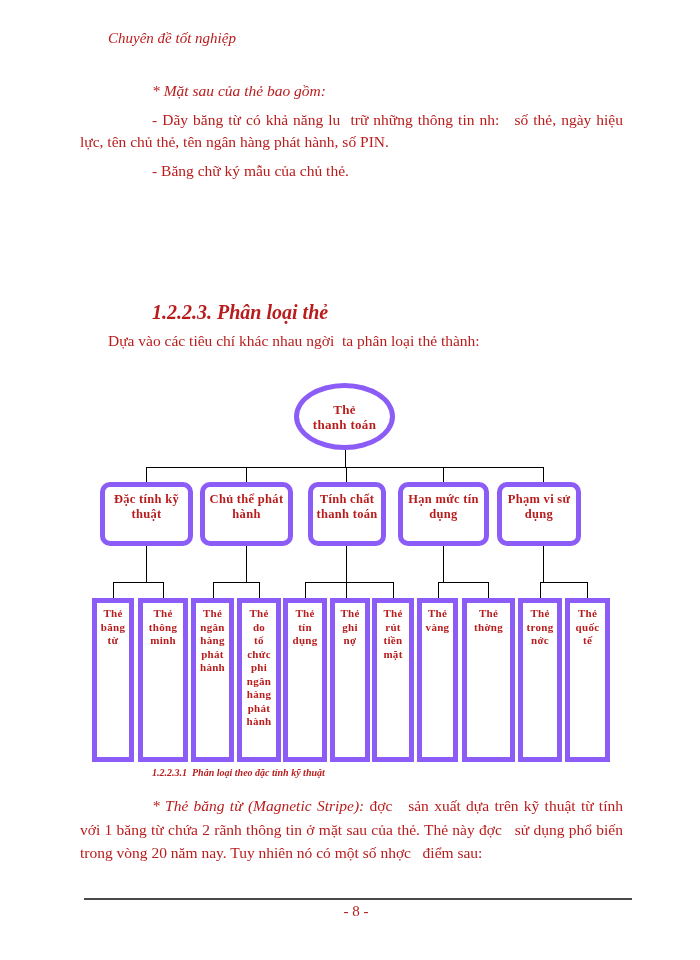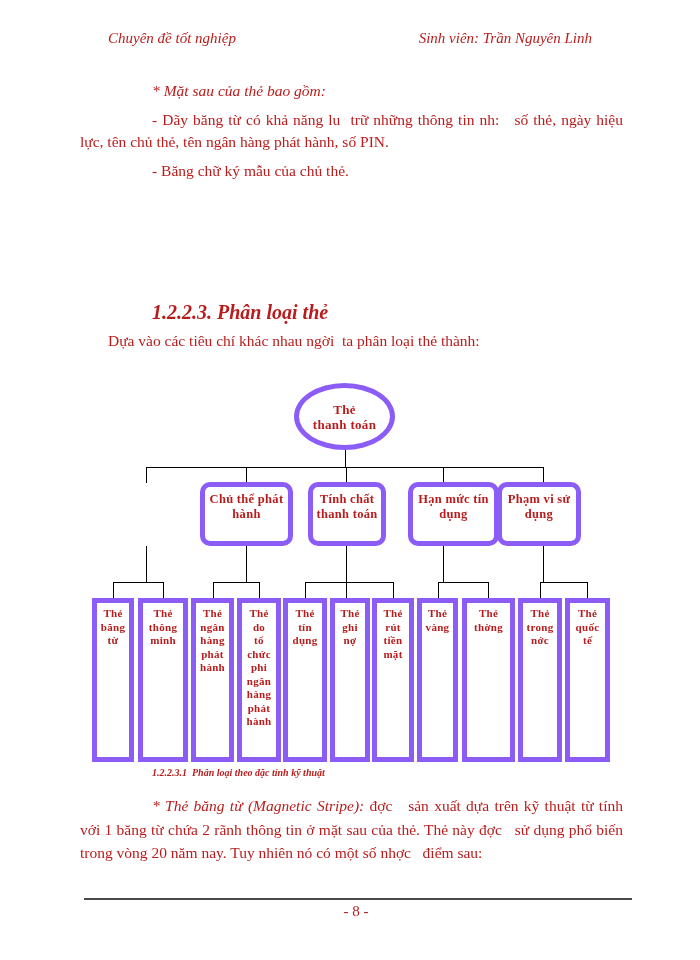--- a/index.html
+++ b/index.html
@@ -54,21 +54,21 @@
   .ellipse {
     left: 294px; top: 383px; width: 101px; height: 67px;
     border-radius: 50%;
     display: flex; align-items: center; justify-content: center;
     font-size: 13px; line-height: 15px;
   }
   .mbox { top: 482px; height: 64px; border-radius: 10px; font-size: 12.5px; line-height: 15px; padding-top: 5px; }
   .m1 { left: 100px; width: 93px; }
   .m2 { left: 200px; width: 93px; }
   .m3 { left: 308px; width: 78px; }
-  .m4 { left: 408px; width: 91px; }
+  .m4 { left: 398px; width: 91px; }
   .m5 { left: 497px; width: 84px; }
   .lbox { top: 598px; height: 164px; font-size: 11px; line-height: 13.5px; padding-top: 4px; }
   .l1  { left: 92px;  width: 42px; }
   .l2  { left: 138px; width: 50px; }
   .l3  { left: 191px; width: 43px; }
   .l4  { left: 237px; width: 44px; }
   .l5  { left: 283px; width: 44px; }
   .l6  { left: 330px; width: 40px; }
   .l7  { left: 372px; width: 42px; }
   .l8  { left: 417px; width: 41px; }
@@ -76,21 +76,20 @@
   .l10 { left: 518px; width: 44px; }
   .l11 { left: 565px; width: 45px; }
 </style>
 </head>
 <body>
 
 <div class="page">
 
   <div class="header">
     <span>Chuyên đề tốt nghiệp</span>
-    <span>Sinh viên: Trần Nguyên Linh</span>
   </div>
 
   <p class="p ind it p-back">* Mặt sau của thẻ bao gồm:</p>
   <p class="p ind jst p-stripe">- Dãy băng từ có khả năng lu &nbsp;trữ những thông tin nh: &nbsp; số thẻ, ngày hiệu lực, tên chủ thẻ, tên ngân hàng phát hành, số PIN.</p>
   <p class="p ind p-signature">- Băng chữ ký mẫu của chủ thẻ.</p>
 
   <h3 class="h-section">1.2.2.3. Phân loại thẻ</h3>
   <p class="p p-intro">Dựa vào các tiêu chí khác nhau ngời &nbsp;ta phân loại thẻ thành:</p>
 
   <svg class="connectors" width="700" height="960">
@@ -124,20 +123,22 @@
     <line x1="393" y1="582" x2="393" y2="599"></line>
     <line x1="438" y1="582" x2="438" y2="599"></line>
     <line x1="488" y1="582" x2="488" y2="599"></line>
     <line x1="540" y1="582" x2="540" y2="599"></line>
     <line x1="587" y1="582" x2="587" y2="599"></line>
   </svg>
 
   <div class="node ellipse">Thẻ
 thanh toán</div>
 
+  <div class="node mbox m1">Đặc tính kỹ
+thuật</div>
   <div class="node mbox m2">Chủ thể phát
 hành</div>
   <div class="node mbox m3">Tính chất
 thanh toán</div>
   <div class="node mbox m4">Hạn mức tín
 dụng</div>
   <div class="node mbox m5">Phạm vi sử
 dụng</div>
 
   <div class="node lbox l1">Thẻ

